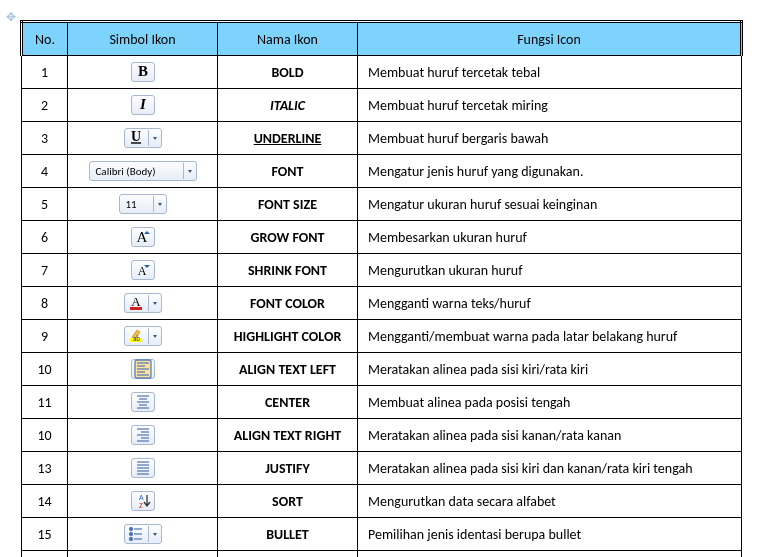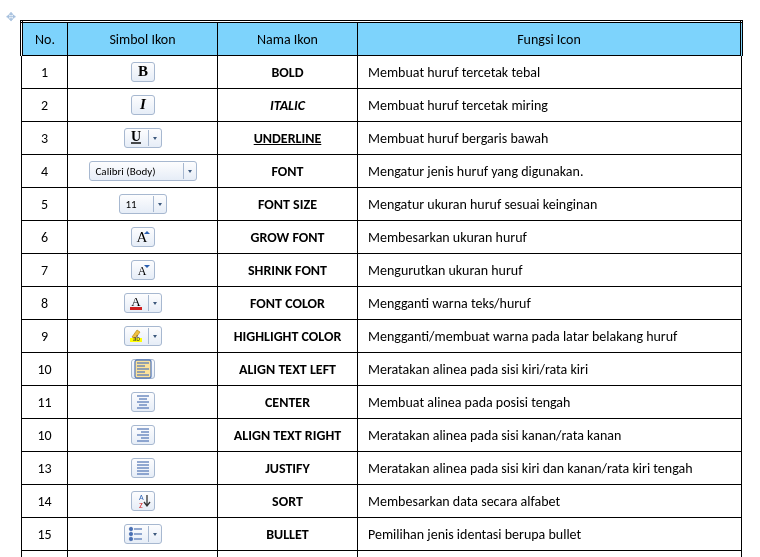--- a/index.html
+++ b/index.html
@@ -245,21 +245,21 @@
         <td class="func">Meratakan alinea pada sisi kiri dan kanan/rata kiri tengah</td>
       </tr>
       <tr>
         <td class="num">14</td>
         <td class="symcell"><span class="chip">
             <svg width="16" height="18">
               <use href="#i-sort"></use>
             </svg>
           </span></td>
         <td class="name ">SORT</td>
-        <td class="func">Membesarkan data secara alfabet</td>
+        <td class="func">Mengurutkan data secara alfabet</td>
       </tr>
       <tr>
         <td class="num">15</td>
         <td class="symcell"><span class="chip withdd">
             <svg width="16" height="18" stroke="#5a7cb8" stroke-width="1.3">
               <use href="#i-bullet"></use>
             </svg>
             <span class="dd">
               <svg width="8" height="10">
                 <use href="#i-dd"></use>

